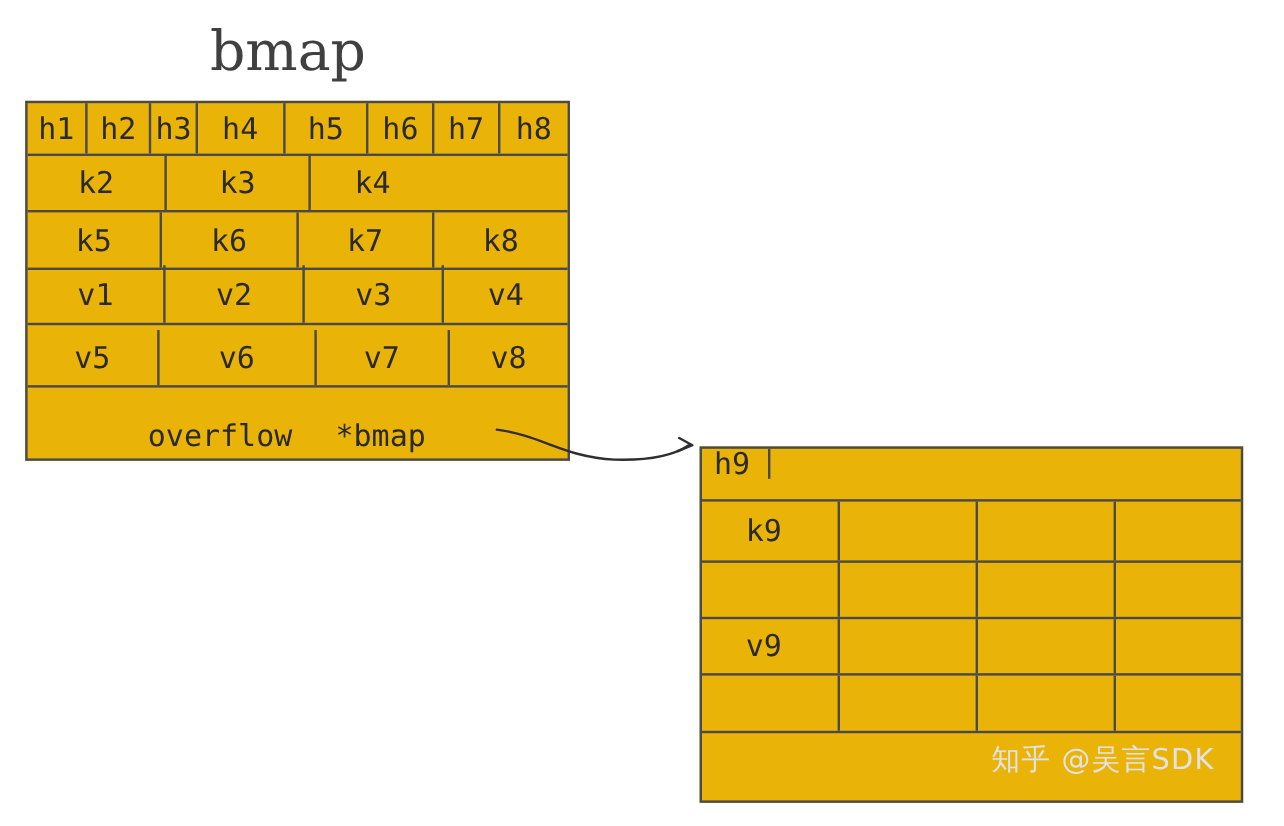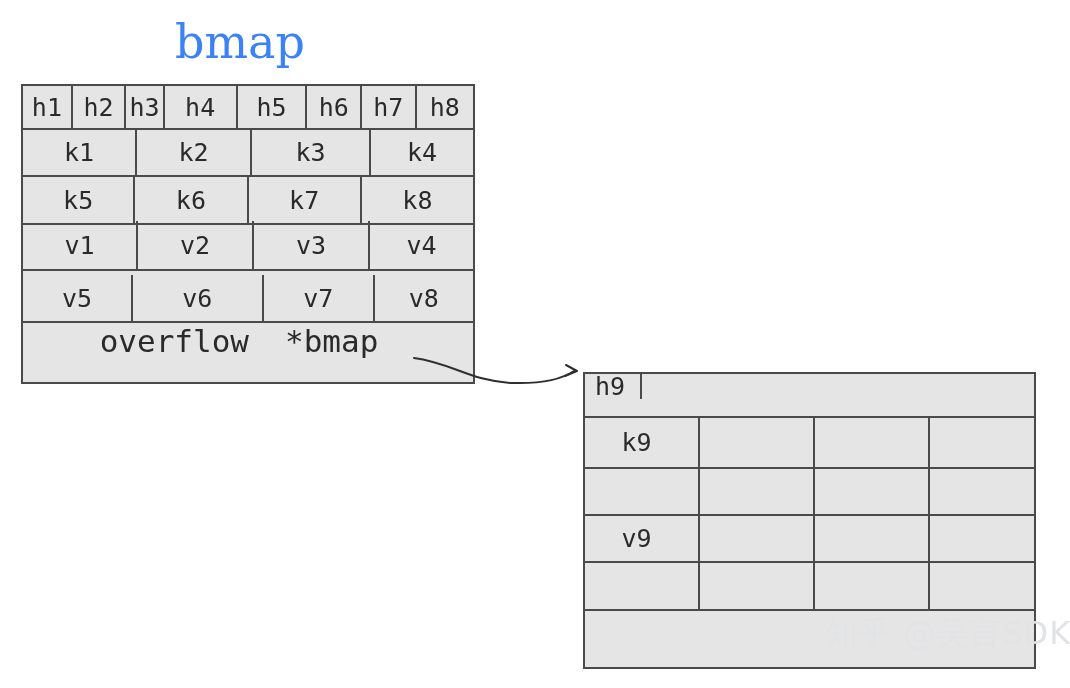--- a/index.html
+++ b/index.html
@@ -19,30 +19,30 @@
 
   
   .diagram-title {
     position: absolute;
     left: 175px;
     top: 17px;
     font-family: "DejaVu Serif", "Liberation Serif", serif;
     font-size: 46px;
     line-height: 50px;
     letter-spacing: 0px;
-    color: #3b82f6;
+    color: #404040;
     white-space: nowrap;
   }
 
   
   .struct {
     position: absolute;
     box-sizing: border-box;
     border: 2px solid #4a4a4a;
-    background: #e5e5e5;
+    background: #eab308;
   }
   .struct-left {
     left: 21px;
     top: 84px;
     width: 454px;
     height: 300px;
   }
   .struct-right {
     left: 583px;
     top: 372px;
@@ -76,24 +76,24 @@
   .l-hrow   { top: 0px;   height: 44px; }
   .l-k1row  { top: 44px;  height: 47px; }
   .l-k5row  { top: 91px;  height: 48px; }
   .l-v1row  { top: 135px; height: 50px; }
   .l-v5row  { top: 189px; height: 48px; }
   .l-ovrow  { top: 237px; height: 59px; }
 
   .l-ovrow .ov-inner {
     width: 100%;
     display: flex;
-    align-items: flex-start;
+    align-items: flex-end;
     justify-content: center;
     gap: 36px;
-    font-size: 31px;
+    font-size: 25px;
     color: #2a2a2a;
     padding-bottom: 4px;
     padding-right: 18px;
   }
 
   
   .r-hrow  { top: 0px;   height: 44px; flex-direction: column; }
   .r-k9row { top: 44px;  height: 51px; }
   .r-kerow { top: 95px;  height: 47px; }
   .r-v9row { top: 142px; height: 47px; }
@@ -112,21 +112,21 @@
     height: 688px;
     pointer-events: none;
   }
 
   
   .watermark {
     position: absolute;
     left: 826px;
     top: 618px;
     font-family: "DejaVu Sans", "Liberation Sans", sans-serif;
-    font-size: 32px;
+    font-size: 24px;
     line-height: 30px;
     color: #e2e3e6;
     letter-spacing: 1px;
     white-space: nowrap;
     user-select: none;
   }
 </style>
 </head>
 <body>
 
@@ -139,21 +139,20 @@
     <div class="cell divr" style="width:56px">h2</div>
     <div class="cell divr" style="width:40px">h3</div>
     <div class="cell divr" style="width:76px">h4</div>
     <div class="cell divr" style="width:73px">h5</div>
     <div class="cell divr" style="width:57px">h6</div>
     <div class="cell divr" style="width:57px">h7</div>
     <div class="cell" style="width:59px">h8</div>
   </div>
 
   <div class="row l-k1row divb">
-    <div class="cell divr" style="width:115px">k1</div>
     <div class="cell divr" style="width:116px">k2</div>
     <div class="cell divr" style="width:120px">k3</div>
     <div class="cell" style="width:103px">k4</div>
   </div>
 
   <div class="row l-k5row divb">
     <div class="cell divr" style="width:115px">k5</div>
     <div class="cell divr" style="width:116px">k6</div>
     <div class="cell divr" style="width:116px">k7</div>
     <div class="cell" style="width:114px">k8</div>

